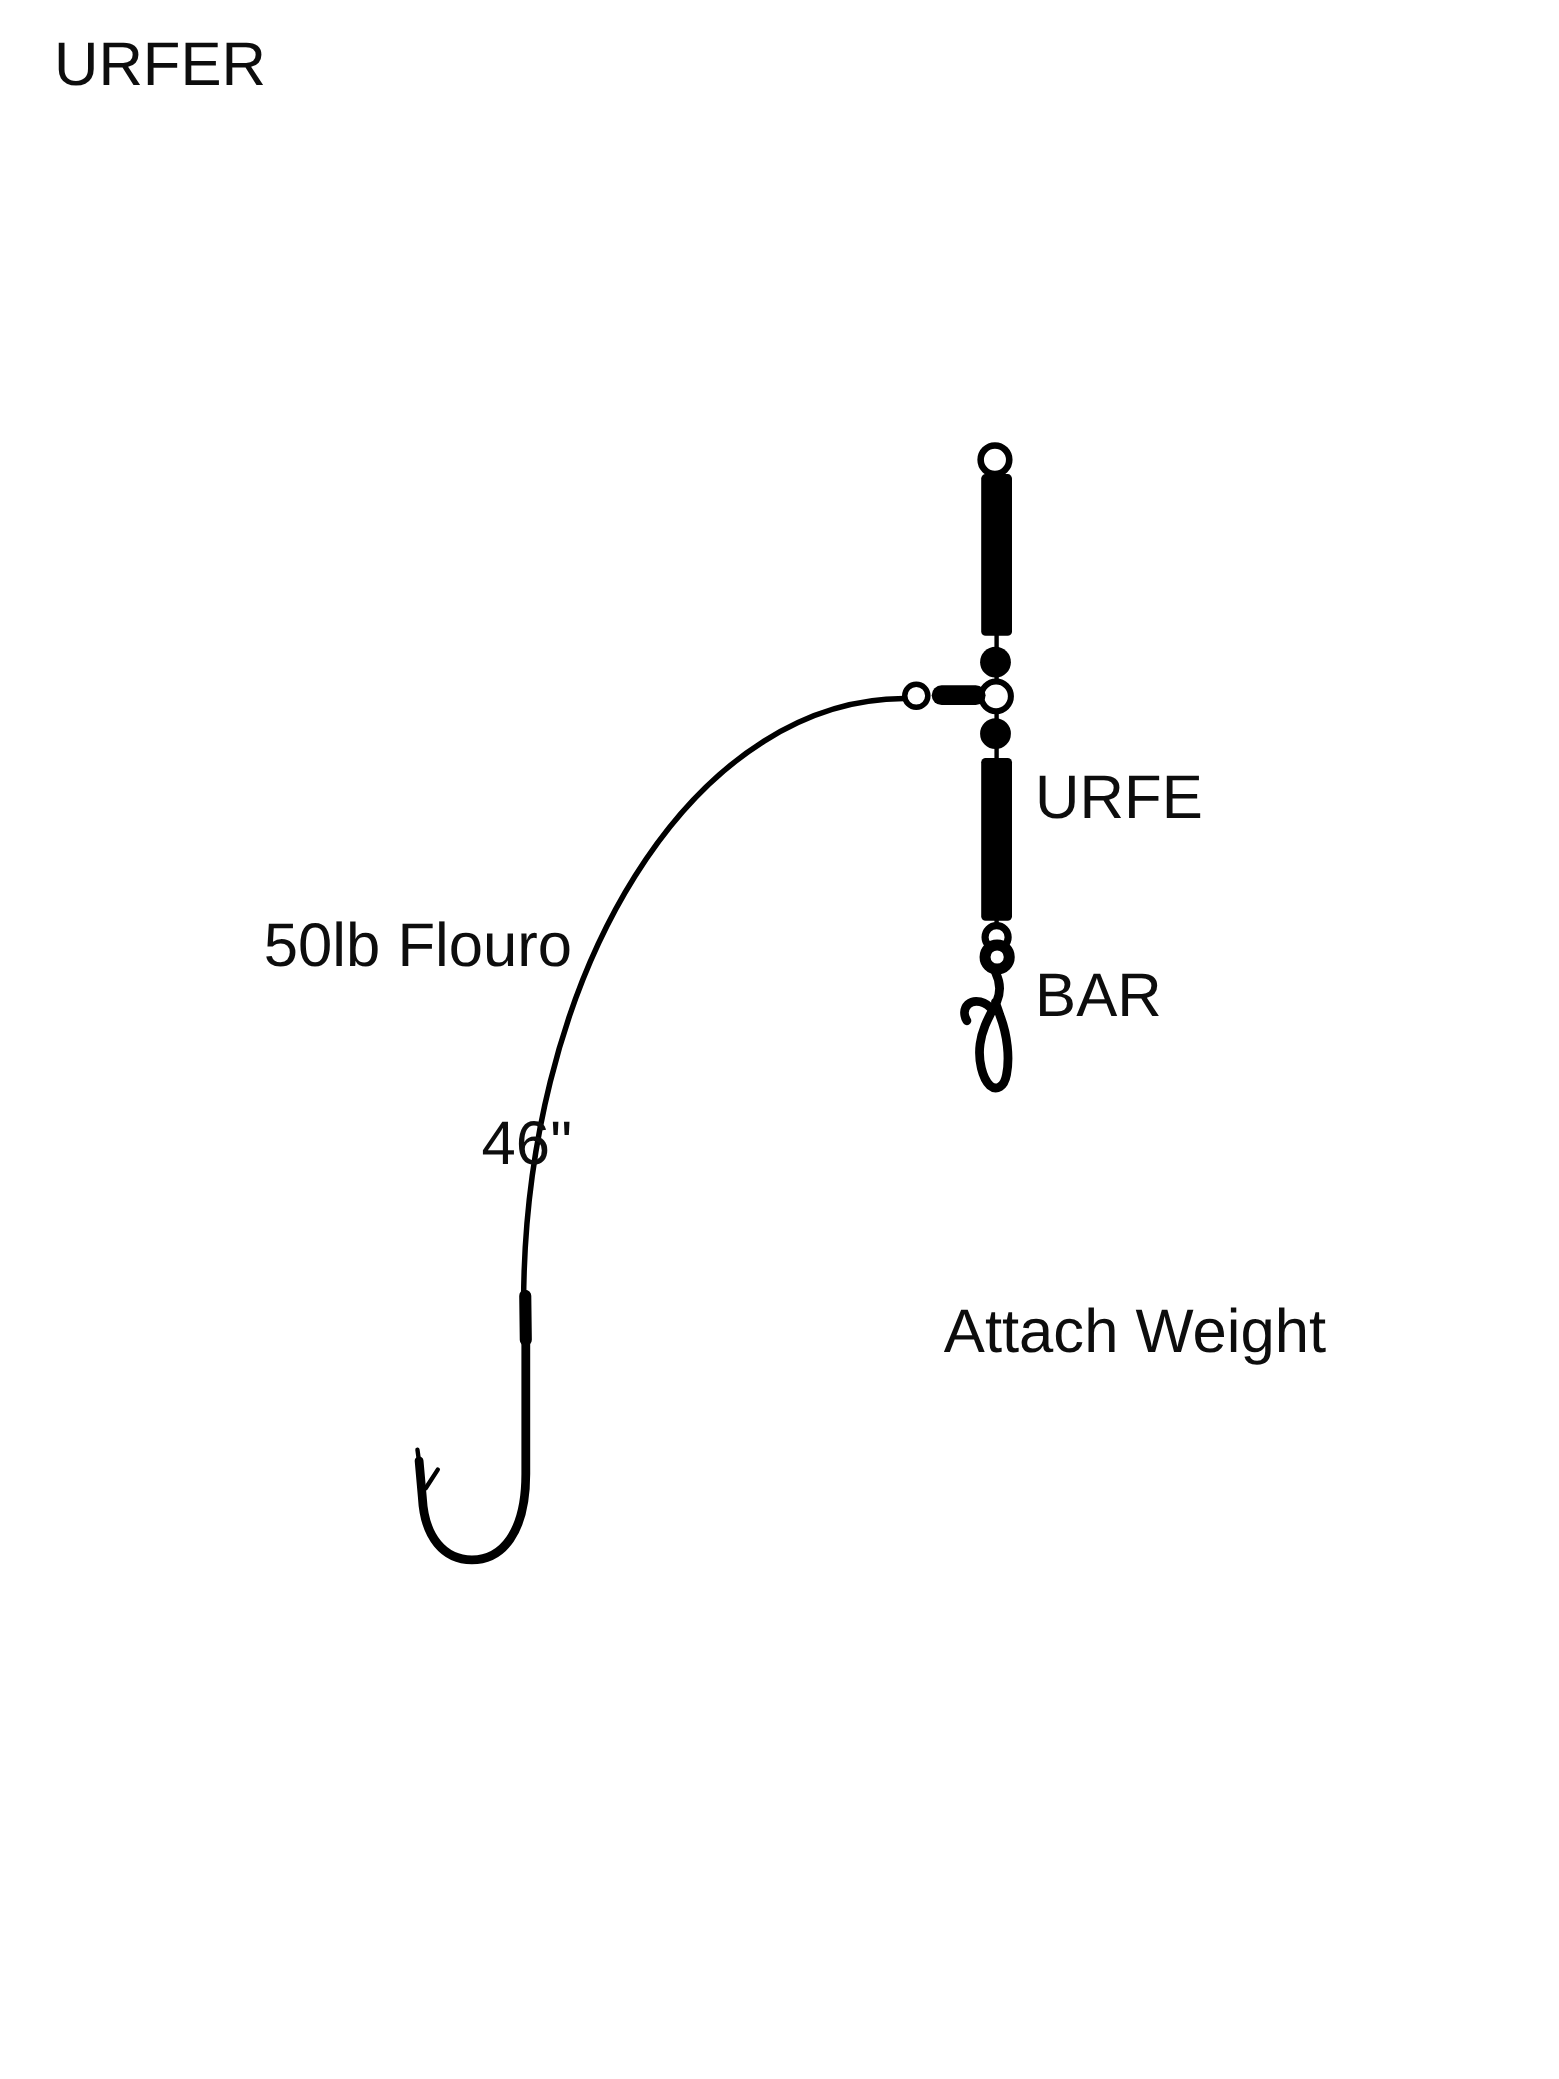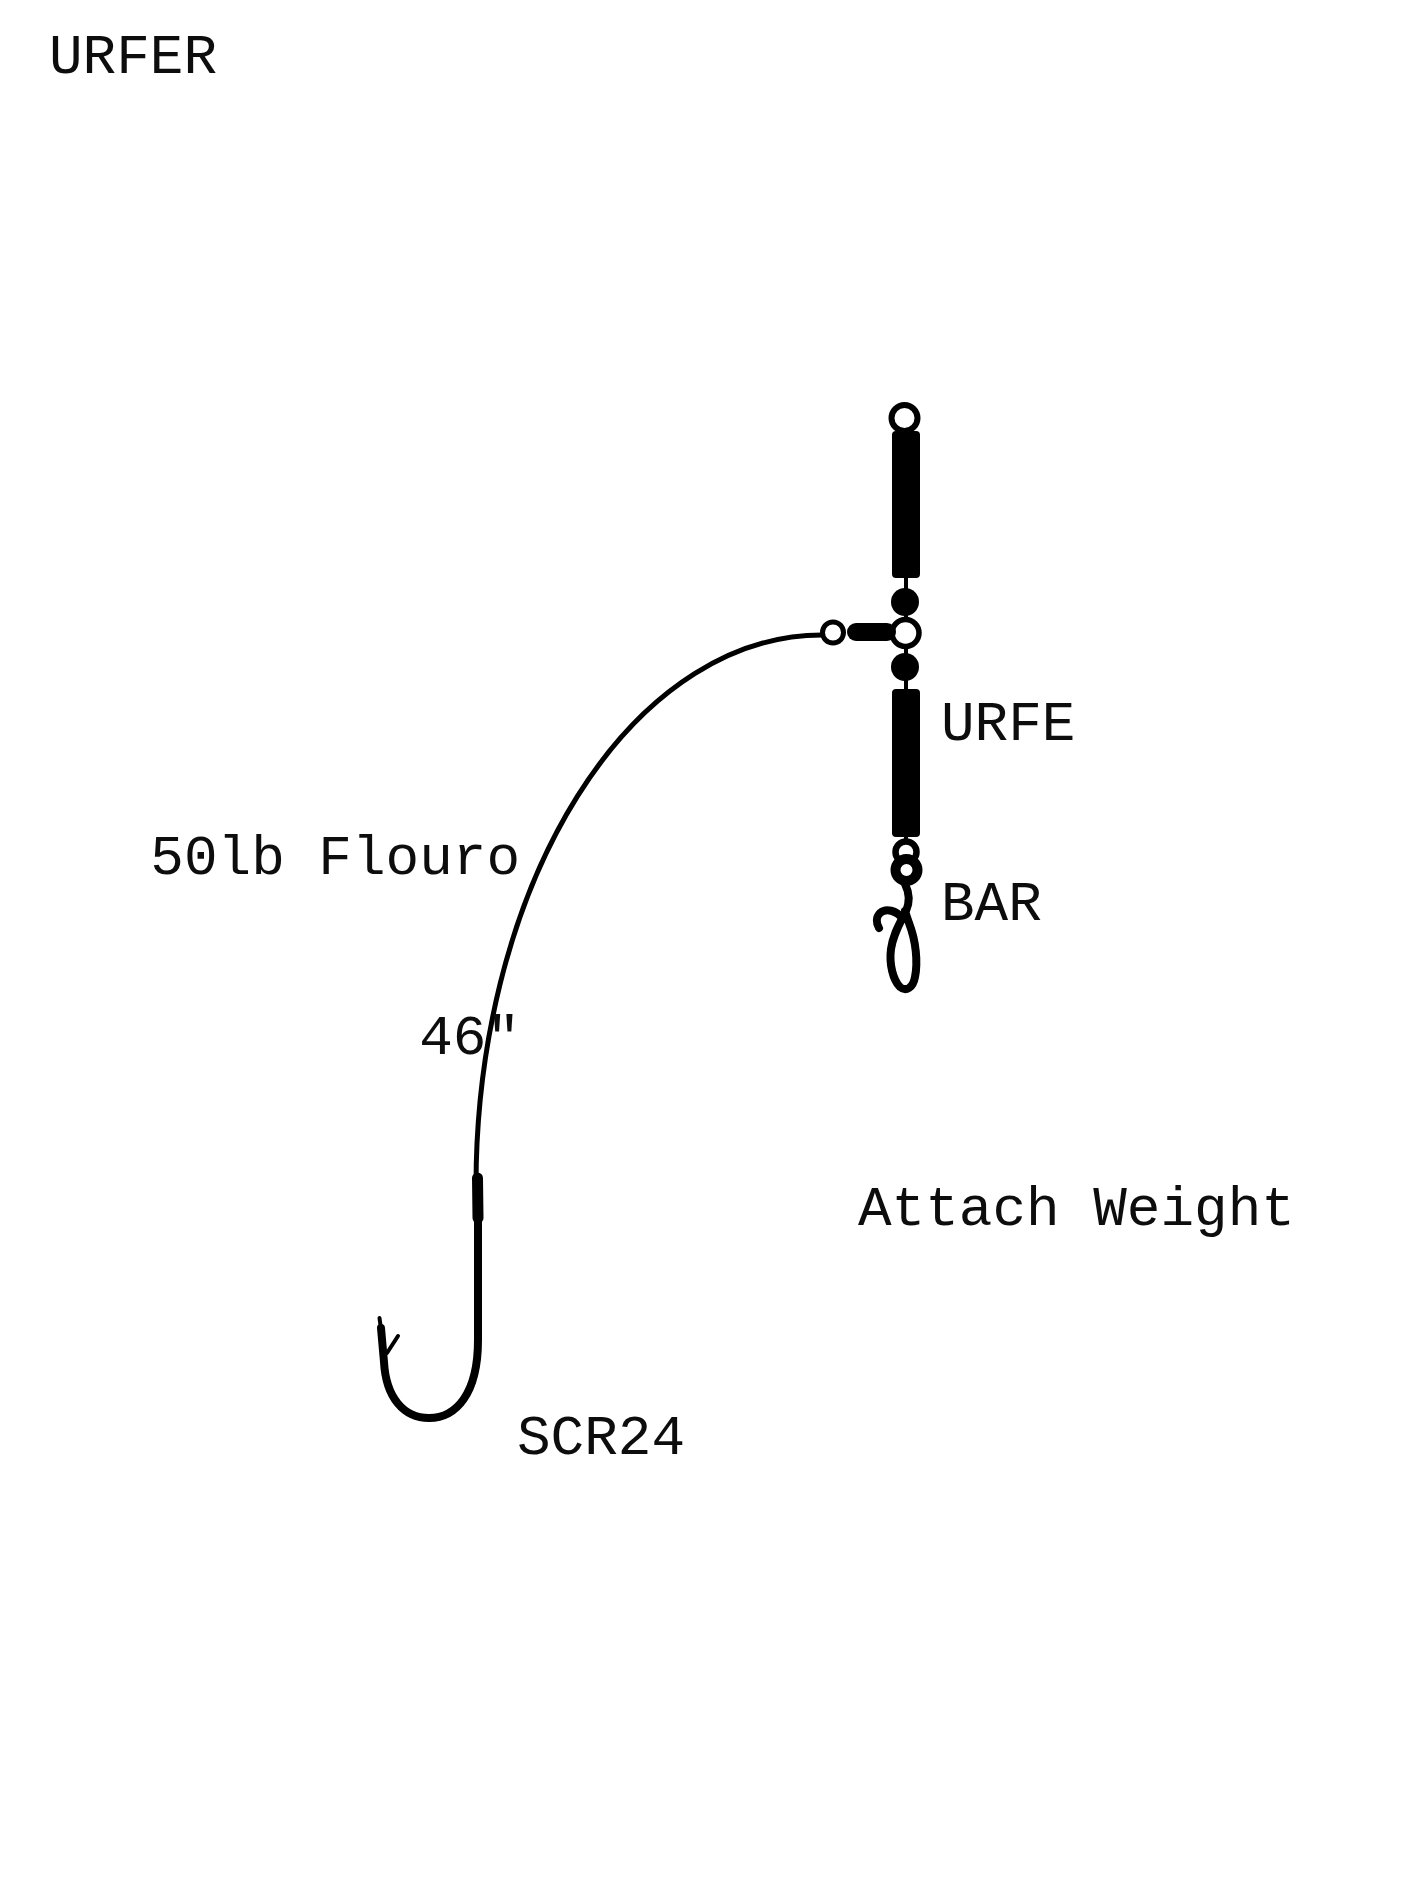--- a/index.html
+++ b/index.html
@@ -5,21 +5,21 @@
   html, body {
     margin: 0;
     padding: 0;
     background: #ffffff;
   }
   .canvas {
     position: relative;
     width: 1417px;
     height: 1890px;
     background: #ffffff;
-    font-family: Liberation Mono, monospace;
+    font-family: Liberation Sans, sans-serif;
     color: #0d0d0d;
     overflow: hidden;
   }
   .rig-svg {
     position: absolute;
     left: 0;
     top: 0;
   }
   .lbl {
     position: absolute;
@@ -83,16 +83,15 @@
   <div class="lbl right" style="right:897px; top:709px;">
     <div>50lb Flouro</div>
     <div>46"</div>
   </div>
 
   <div class="lbl" style="left:858px; top:1060px;">
     <div>Attach Weight</div>
   </div>
 
   <div class="lbl" style="left:517px; top:1289px;">
-    <div>SCR24</div>
   </div>
 
 </div>
 
 </body></html>

